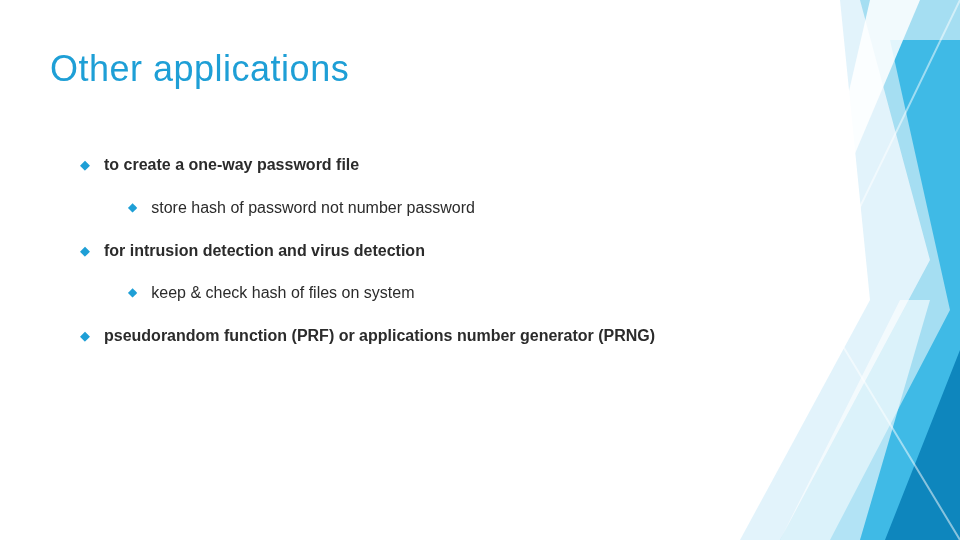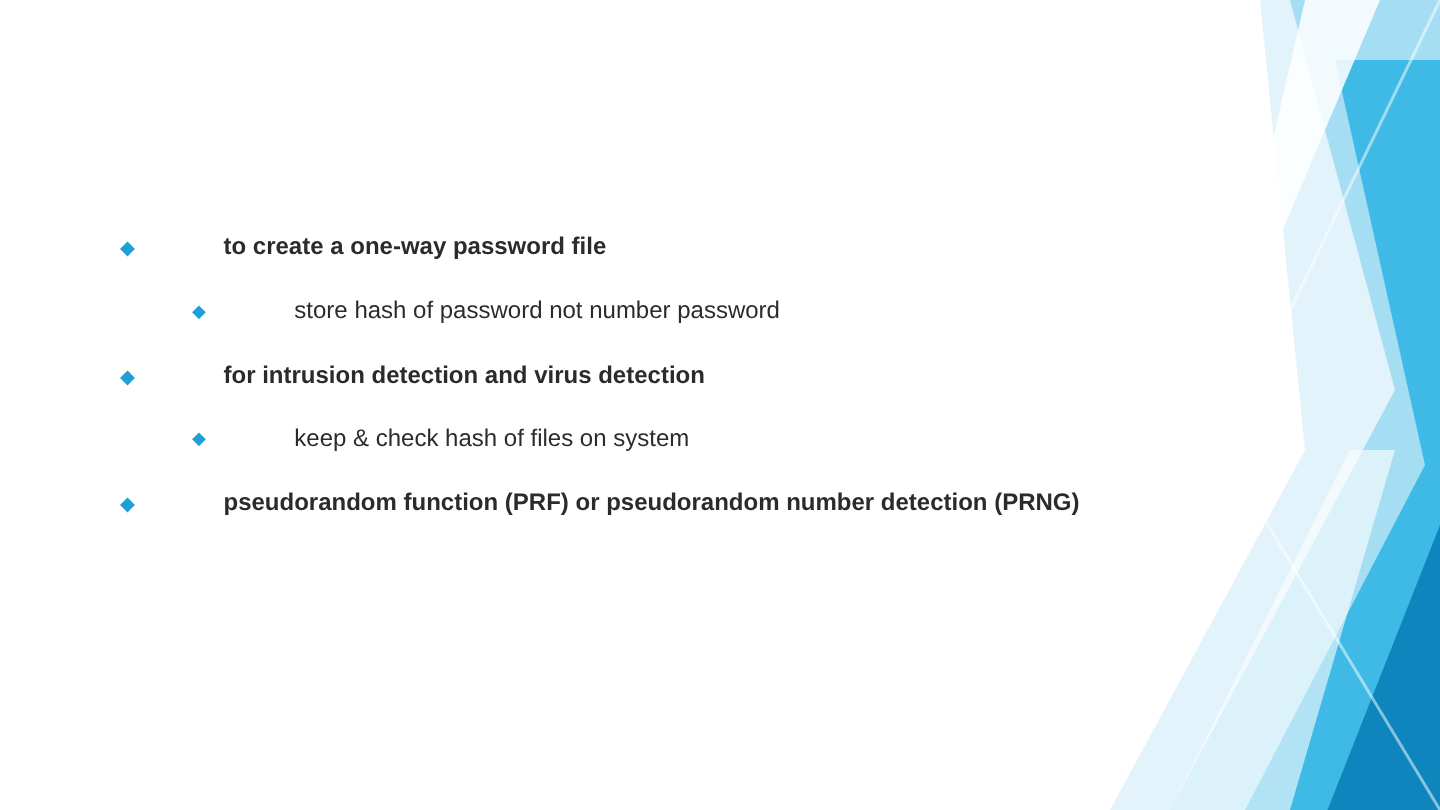--- a/index.html
+++ b/index.html
@@ -51,39 +51,39 @@
     font-size: 13px;
     margin-right: 14px;
     margin-top: 2px;
   }
   .row.sub .bullet {
     font-size: 12px;
     margin-top: 2px;
   }
   .txt {
     flex: 1 1 auto;
-    margin-left: 45px;
   }
   .bold { font-weight: 700; }
 
   
   .deco {
     position: absolute;
     right: 0;
     top: 0;
     width: 240px;
     height: 540px;
     pointer-events: none;
   }
 </style>
 </head>
 <body>
 
 <div class="slide">
 
+  <div class="title">Other applications</div>
 
   <div class="content">
 
     <div class="row">
       <span class="bullet">◆</span>
       <span class="txt bold">to create a one-way password file</span>
     </div>
 
     <div class="row sub">
       <span class="bullet">◆</span>
@@ -95,21 +95,21 @@
       <span class="txt bold">for intrusion detection and virus detection</span>
     </div>
 
     <div class="row sub">
       <span class="bullet">◆</span>
       <span class="txt">keep &amp; check hash of files on system</span>
     </div>
 
     <div class="row">
       <span class="bullet">◆</span>
-      <span class="txt bold">pseudorandom function (PRF) or pseudorandom number detection (PRNG)</span>
+      <span class="txt bold">pseudorandom function (PRF) or applications number generator (PRNG)</span>
     </div>
 
   </div>
 
   <svg class="deco" viewBox="0 0 240 540" preserveAspectRatio="none">
 
     <polygon points="120,0 240,0 240,540 20,540 150,300" fill="#d6eefa" opacity="0.7"></polygon>
 
     <polygon points="240,0 240,540 60,540 210,260 140,0" fill="#9ad9f0" opacity="0.85"></polygon>
 

